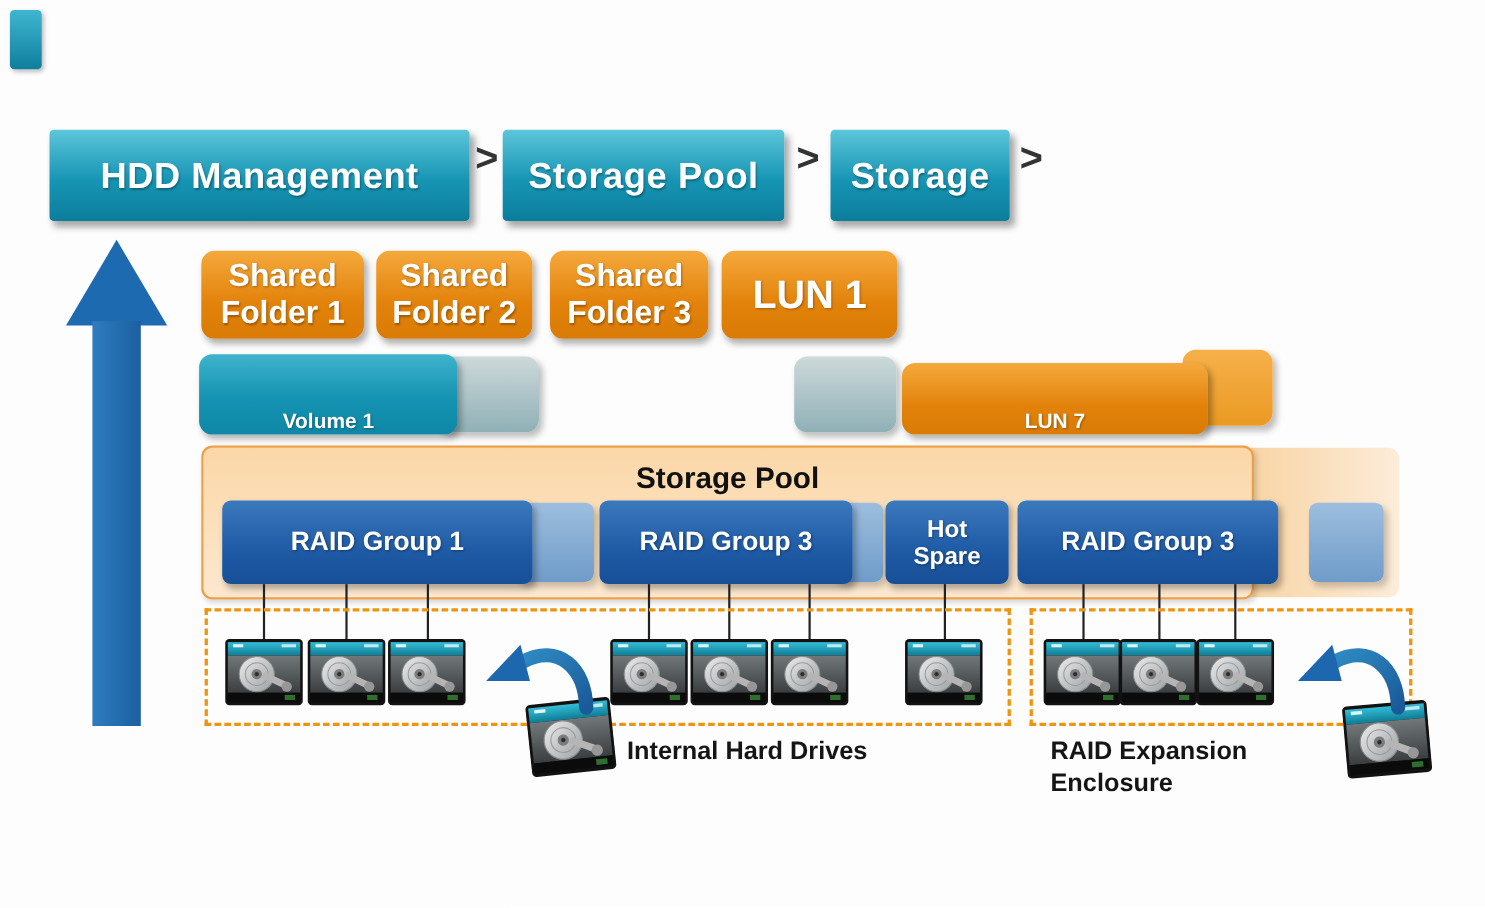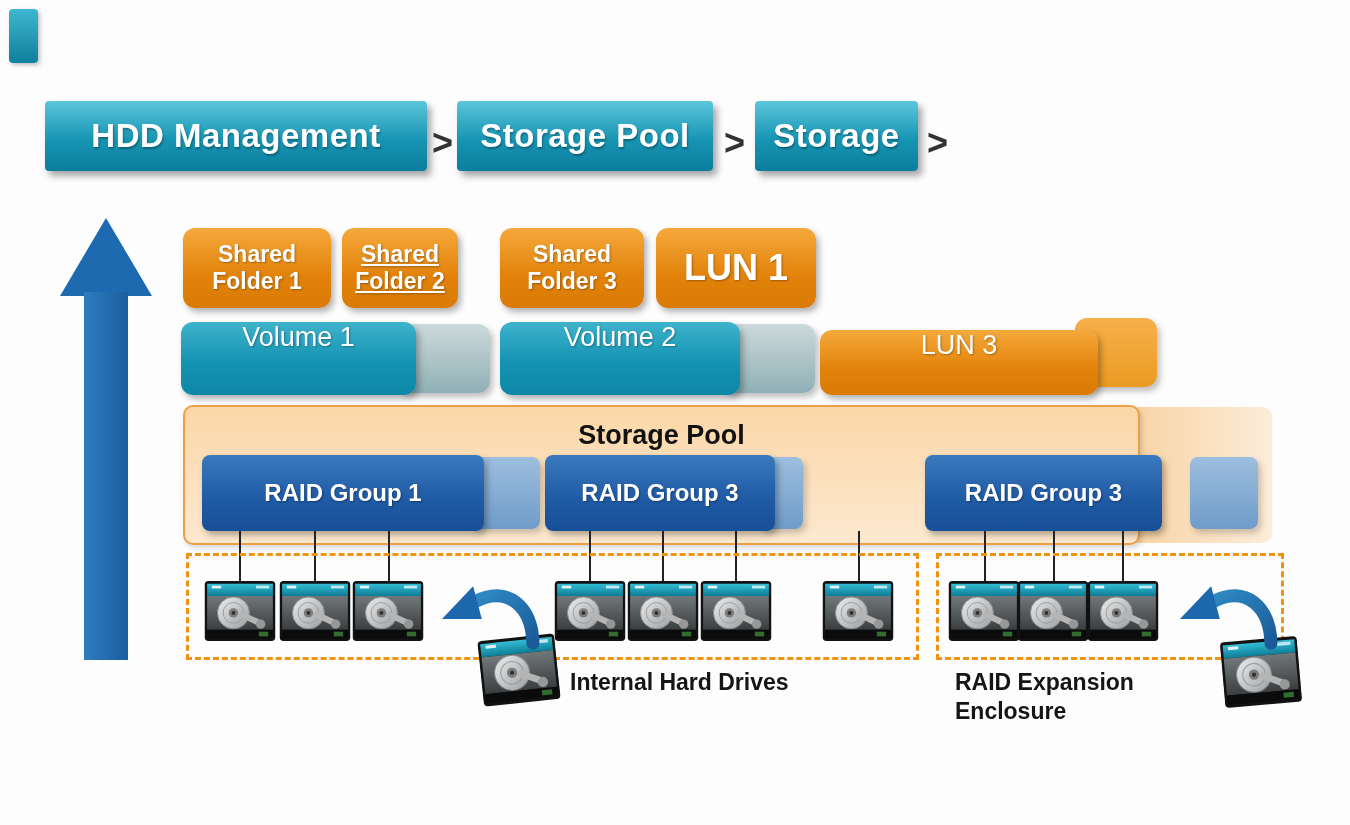--- a/index.html
+++ b/index.html
@@ -4,47 +4,47 @@
 <style>
   html,body { margin:0; padding:0; background:#ffffff; }
   body { width:1350px; height:825px; font-family:"Liberation Sans", sans-serif; }
   .stage { position:relative; width:1350px; height:825px; background:#fdfdfd; overflow:hidden; }
 
   
   .corner-mark { position:absolute; left:9px; top:9px; width:29px; height:54px; border-radius:4px;
     background:linear-gradient(180deg,#3fb6cf,#0e7f9e); box-shadow:2px 2px 4px rgba(0,0,0,.25); }
 
   
-  .crumb { position:absolute; top:101px; height:70px; display:flex; align-items:center; justify-content:center;
+  .crumb { position:absolute; top:118px; height:83px; display:flex; align-items:center; justify-content:center;
     color:#fff; font-size:33px; font-weight:bold; letter-spacing:.5px;
     background:linear-gradient(180deg,#5cc6da 0%,#1795b4 55%,#0c7d9c 100%);
     border-radius:4px; box-shadow:4px 5px 7px rgba(0,0,0,.35); text-shadow:1px 2px 2px rgba(0,0,0,.30); }
   .sep { position:absolute; top:122px; font-size:36px; font-weight:bold; color:#333; }
 
   
   .up-arrow-shaft { position:absolute; left:84px; top:292px; width:44px; height:368px;
     background:linear-gradient(90deg,#2e7cc0,#1b5f9f); }
   .up-arrow-head { position:absolute; left:60px; top:218px; width:0; height:0;
     border-left:46px solid transparent; border-right:46px solid transparent; border-bottom:78px solid #1d6ab0; }
 
   
   .obox { position:absolute; top:228px; height:80px; border-radius:12px;
     display:flex; align-items:center; justify-content:center; text-align:center;
-    color:#fff; font-size:23px; font-weight:bold; line-height:1.18;
+    color:#fff; font-size:29px; font-weight:bold; line-height:1.18;
     background:linear-gradient(180deg,#f5a93c 0%,#e2820a 60%,#d97b06 100%);
     box-shadow:3px 4px 6px rgba(0,0,0,.30); text-shadow:1px 1px 2px rgba(0,0,0,.30); }
   .obox.lun { font-size:36px; }
 
   
   .vext { position:absolute; top:324px; height:69px; border-radius:12px;
     background:linear-gradient(180deg,#cdd9da,#8fb0b6); box-shadow:3px 4px 6px rgba(0,0,0,.25); }
   .vext.orange { background:linear-gradient(180deg,#f6b04a,#eb9a23); }
   .vbox { position:absolute; top:322px; height:73px; border-radius:12px;
-    display:flex; align-items:flex-start; justify-content:center;
-    color:#fff; font-size:27px; font-weight:normal;
+    display:flex; align-items:flex-end; justify-content:center;
+    color:#fff; font-size:19px; font-weight:bold;
     background:linear-gradient(180deg,#3fb3cc 0%,#1493b2 55%,#0f87a6 100%);
     box-shadow:3px 4px 6px rgba(0,0,0,.30); text-shadow:1px 1px 2px rgba(0,0,0,.30); }
   .vbox.orange { background:linear-gradient(180deg,#f5a93c 0%,#e2820a 60%,#d97b06 100%); }
 
   
   .pool-ext { position:absolute; left:1128px; top:407px; width:144px; height:136px; border-radius:10px;
     background:linear-gradient(90deg,#f8d3a2,#fcecd9); }
   .pool { position:absolute; left:183px; top:405px; width:957px; height:140px; border-radius:10px;
     background:linear-gradient(180deg,#fbd7a8,#fce8cf); border:2px solid #ec9f45; box-sizing:border-box;
     box-shadow:2px 3px 5px rgba(0,0,0,.15); }
@@ -135,54 +135,54 @@
     <span>Storage</span>
   </div>
   <div class="sep" style="left:927px;">&gt;</div>
 
   <div class="up-arrow-head"></div>
   <div class="up-arrow-shaft"></div>
 
   <div class="obox" style="left:183px;width:148px;">
     <span>Shared Folder 1</span>
   </div>
-  <div class="obox" style="left:342px;width:116px;text-decoration:underline;">
+  <div class="obox" style="left:342px;width:142px;">
     <span>Shared Folder 2</span>
   </div>
   <div class="obox" style="left:500px;width:144px;">
     <span>Shared Folder 3</span>
   </div>
   <div class="obox lun" style="left:656px;width:160px;">
     <span>LUN 1</span>
   </div>
 
   <div class="vext" style="left:397px;width:93px;"></div>
   <div class="vbox" style="left:181px;width:235px;">
     <span>Volume 1</span>
   </div>
   <div class="vext" style="left:722px;width:93px;"></div>
-  <div class="vbox" style="left:500px;width:240px;">
-    <span>Volume 2</span>
-  </div>
   <div class="vext orange" style="left:1075px;width:82px;top:318px;"></div>
   <div class="vbox orange" style="left:820px;width:278px;top:330px;height:65px;">
-    <span>LUN 3</span>
+    <span>LUN 7</span>
   </div>
 
   <div class="pool-ext"></div>
   <div class="pool"></div>
   <div class="pool-title">Storage Pool</div>
 
   <div class="rext" style="left:470px;width:70px;"></div>
   <div class="rbox" style="left:202px;width:282px;">
     <span>RAID Group 1</span>
   </div>
   <div class="rext" style="left:758px;width:45px;"></div>
   <div class="rbox" style="left:545px;width:230px;">
     <span>RAID Group 3</span>
+  </div>
+  <div class="rbox" style="left:805px;width:112px;font-size:22px;">
+    <span class="wrapnarrow">Hot Spare</span>
   </div>
   <div class="rext" style="left:1190px;width:68px;"></div>
   <div class="rbox" style="left:925px;width:237px;">
     <span>RAID Group 3</span>
   </div>
 
   <div class="conn" style="left:239px;"></div>
   <div class="conn" style="left:314px;"></div>
   <div class="conn" style="left:388px;"></div>
   <div class="conn" style="left:589px;"></div>

